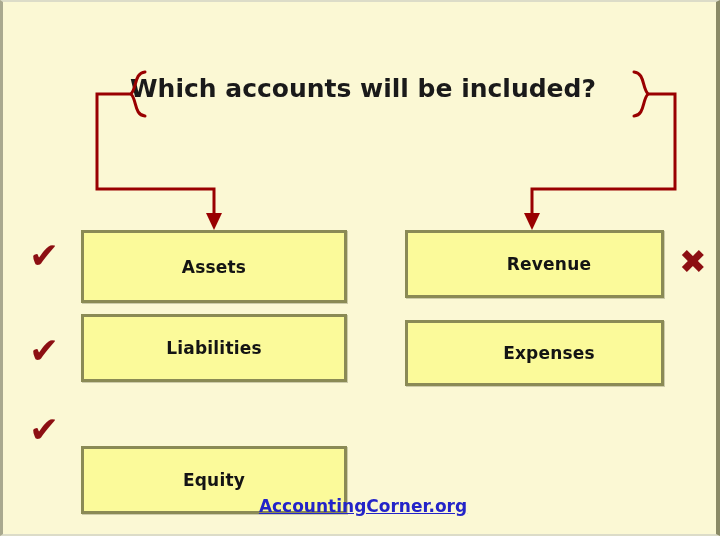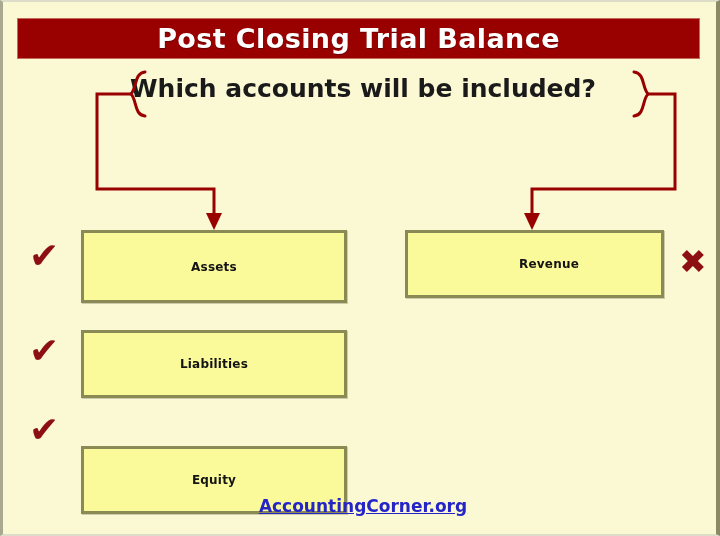--- a/index.html
+++ b/index.html
@@ -74,34 +74,34 @@
     position: absolute;
     background: #fbfa9a;
     border: 3px solid #8a8a55;
     box-sizing: border-box;
     display: flex;
     align-items: center;
     justify-content: center;
     box-shadow: 1px 1px 0 rgba(120,120,90,0.35);
   }
   .acct-box .box-label {
-    font-size: 12px;
+    font-size: 17px;
     font-weight: bold;
     color: #141414;
     font-family: "DejaVu Sans", sans-serif;
     white-space: nowrap;
     letter-spacing: 0.2px;
   }
 
   
   .col-left  { left: 78px;  width: 266px; }
   .col-right { left: 402px; width: 259px; padding-left: 29px; }
 
   .row-1-l { top: 228px; height: 73px; }
-  .row-2-l { top: 328px; height: 68px; }
+  .row-2-l { top: 312px; height: 68px; }
   .row-3-l { top: 400px; height: 68px; margin-top: 44px; }
 
   .row-1-r { top: 228px; height: 68px; }
   .row-2-r { top: 318px; height: 66px; }
   .row-3-r { top: 403px; height: 67px; }
 
   
   .mark {
     position: absolute;
     color: #8c0f12;
@@ -133,23 +133,20 @@
     text-decoration: underline;
     font-family: "DejaVu Sans", sans-serif;
     cursor: pointer;
   }
 </style>
 </head>
 <body>
 
 <div id="slide">
 
-  <div id="title-bar">
-    <span id="title-text">Post Closing Trial Balance</span>
-  </div>
 
   <div id="question-text">Which accounts will be included?</div>
 
   <svg id="connectors" viewBox="0 0 720 536" xmlns="http://www.w3.org/2000/svg">
 
     <path d="M 142 70 C 131 71 134 86 128 92 C 134 98 131 113 142 114" fill="none" stroke="#990000" stroke-width="3" stroke-linecap="round"></path>
     <path d="M 128 92 L 94 92 L 94 187 L 211 187 L 211 215" fill="none" stroke="#990000" stroke-width="3" fill-rule="nonzero"></path>
     <polygon points="203,211 219,211 211,228" fill="#990000"></polygon>
 
     <path d="M 631 70 C 642 71 639 86 645 92 C 639 98 642 113 631 114" fill="none" stroke="#990000" stroke-width="3" stroke-linecap="round"></path>
@@ -163,20 +160,23 @@
   <div class="acct-box col-left row-2-l">
     <span class="box-label">Liabilities</span>
   </div>
   <div class="acct-box col-left row-3-l">
     <span class="box-label">Equity</span>
   </div>
 
   <div class="acct-box col-right row-1-r">
     <span class="box-label">Revenue</span>
   </div>
+  <div class="acct-box col-right row-2-r">
+    <span class="box-label">Expenses</span>
+  </div>
 
   <span class="mark check-mark check-1">✔</span>
   <span class="mark check-mark check-2">✔</span>
   <span class="mark check-mark check-3">✔</span>
 
   <span class="mark x-mark">✖</span>
 
   <div id="footer-link">AccountingCorner.org</div>
 
 </div>

